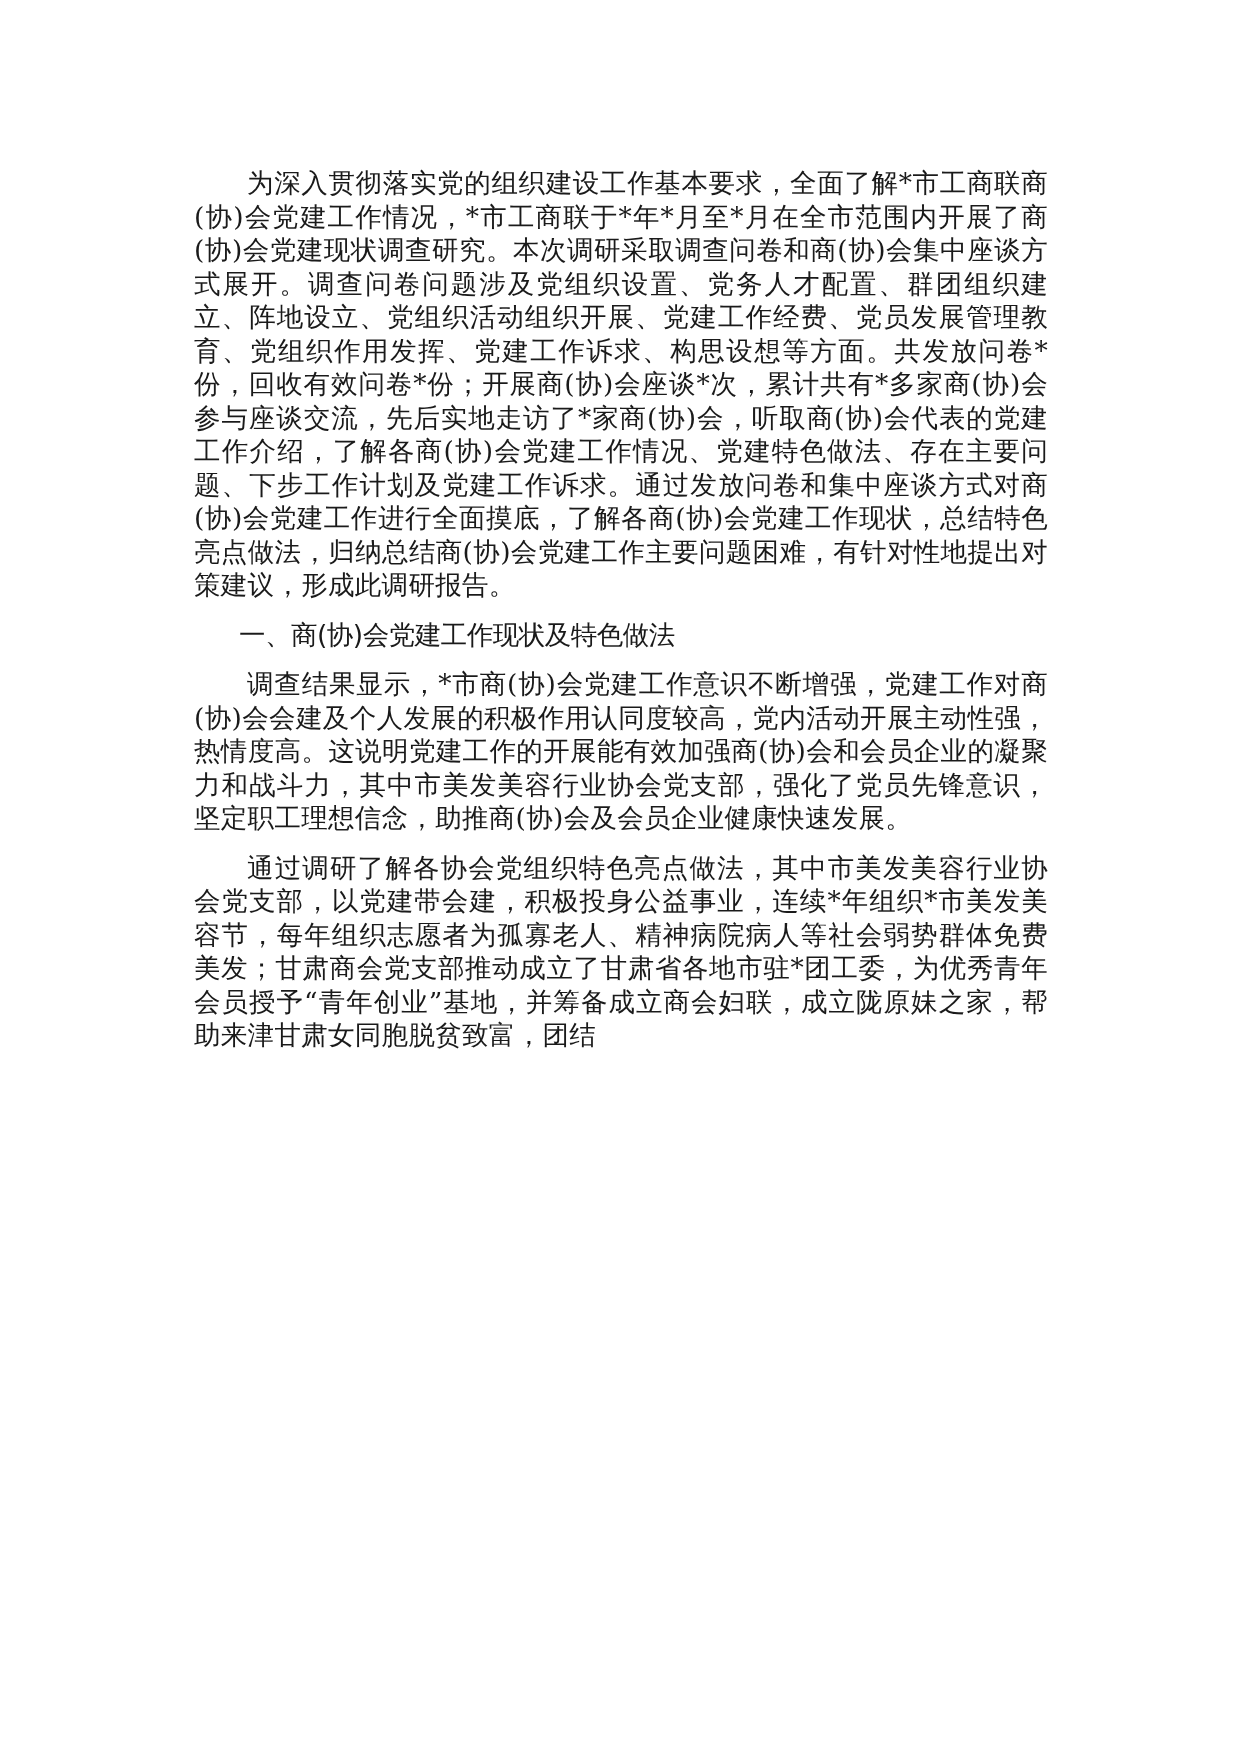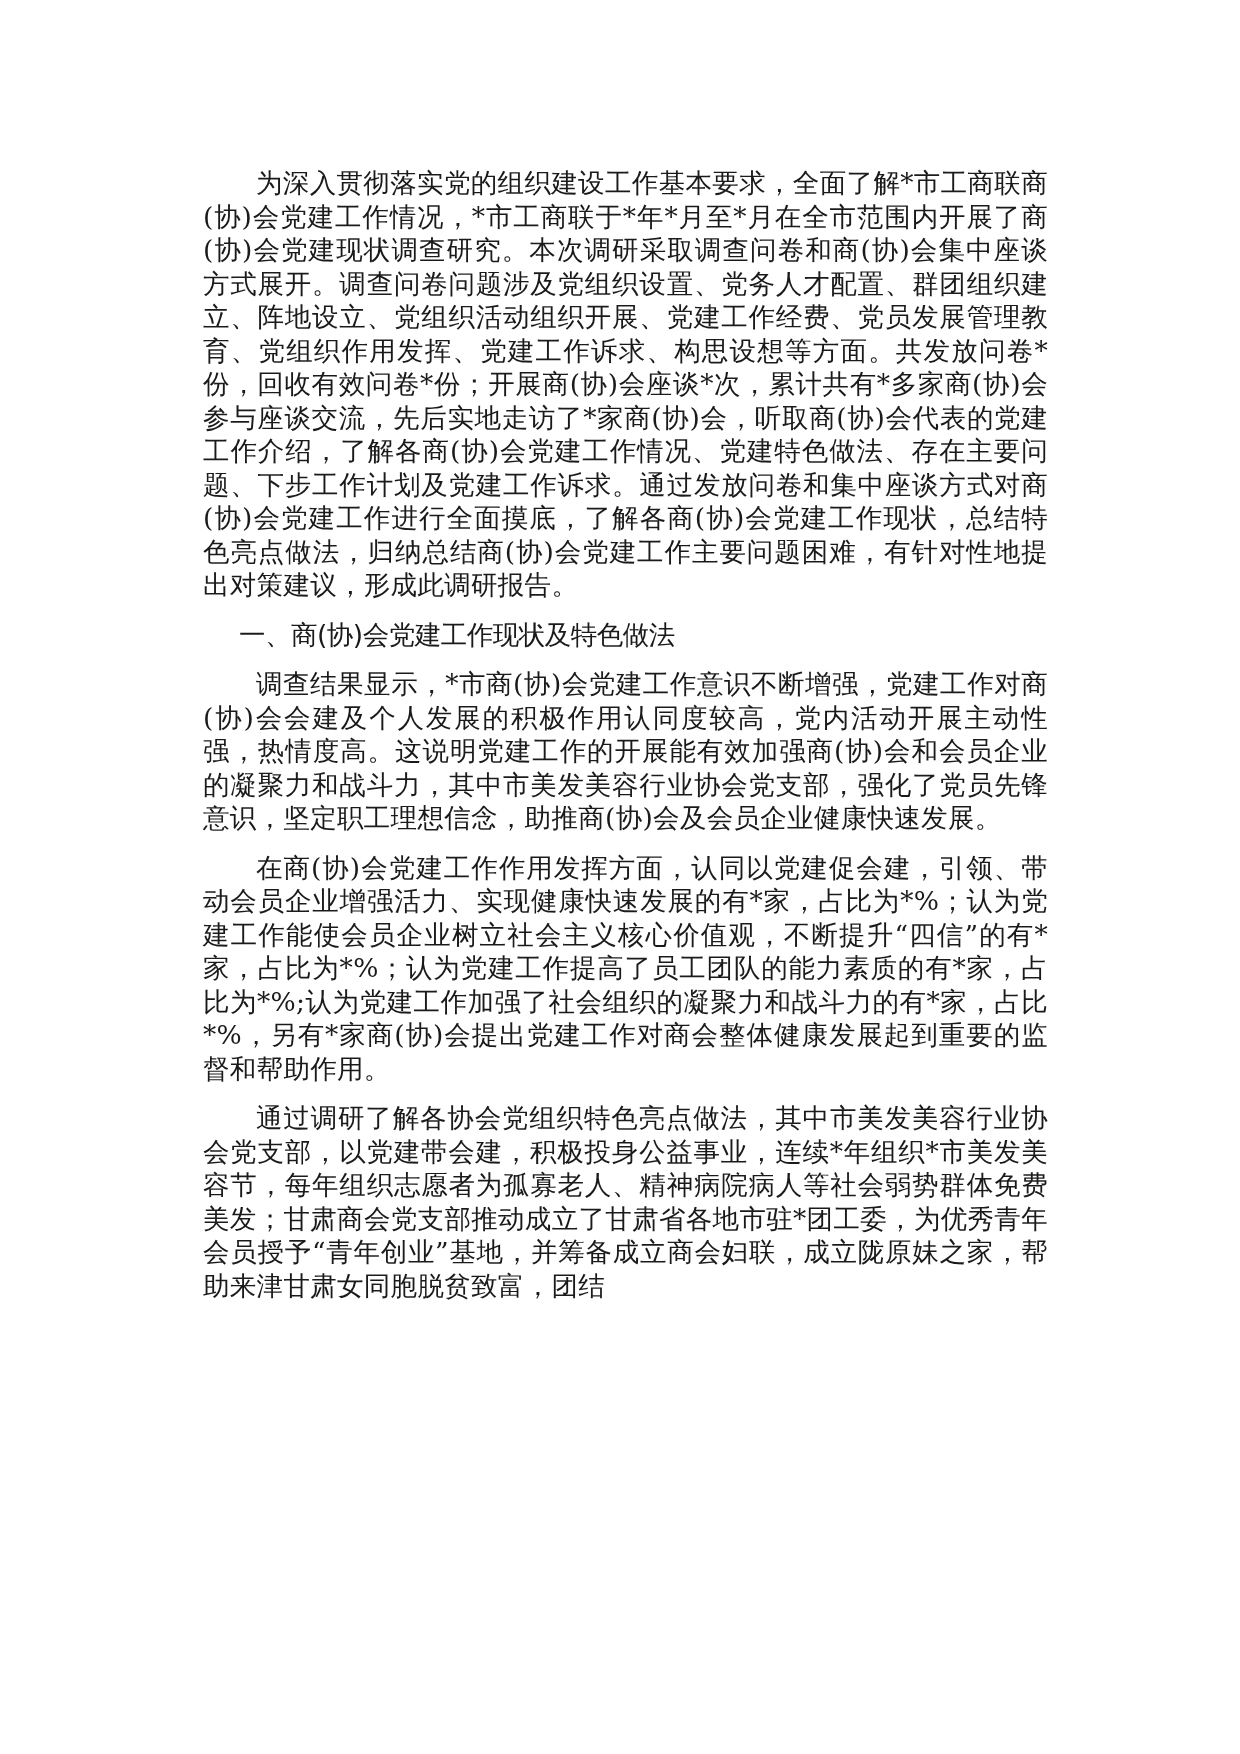--- a/index.html
+++ b/index.html
@@ -10,34 +10,33 @@
     top: 166px;
     width: 862px;
     font-family: "DejaVu Serif", "Liberation Serif", serif;
     color: #1a1a1a;
     font-size: 26.5px;
     line-height: 33.5px;
     text-align: justify;
     text-justify: inter-character;
   }
   .para {
-    margin: 0 0 16px 17px;
+    margin: 0 0 16px 8px;
     text-indent: 2em;
     letter-spacing: 0.3px;
   }
   .heading {
     margin: 0 0 16px 0;
     text-indent: 2em;
     font-family: "DejaVu Sans", "Liberation Sans", sans-serif;
     font-weight: normal;
     letter-spacing: -0.5px;
   }
 </style>
 </head>
 <body>
 
 <div class="page">
   <p class="para">为深入贯彻落实党的组织建设工作基本要求，全面了解*市工商联商(协)会党建工作情况，*市工商联于*年*月至*月在全市范围内开展了商(协)会党建现状调查研究。本次调研采取调查问卷和商(协)会集中座谈方式展开。调查问卷问题涉及党组织设置、党务人才配置、群团组织建立、阵地设立、党组织活动组织开展、党建工作经费、党员发展管理教育、党组织作用发挥、党建工作诉求、构思设想等方面。共发放问卷*份，回收有效问卷*份；开展商(协)会座谈*次，累计共有*多家商(协)会参与座谈交流，先后实地走访了*家商(协)会，听取商(协)会代表的党建工作介绍，了解各商(协)会党建工作情况、党建特色做法、存在主要问题、下步工作计划及党建工作诉求。通过发放问卷和集中座谈方式对商(协)会党建工作进行全面摸底，了解各商(协)会党建工作现状，总结特色亮点做法，归纳总结商(协)会党建工作主要问题困难，有针对性地提出对策建议，形成此调研报告。</p>
   <p class="heading">一、商(协)会党建工作现状及特色做法</p>
   <p class="para">调查结果显示，*市商(协)会党建工作意识不断增强，党建工作对商(协)会会建及个人发展的积极作用认同度较高，党内活动开展主动性强，热情度高。这说明党建工作的开展能有效加强商(协)会和会员企业的凝聚力和战斗力，其中市美发美容行业协会党支部，强化了党员先锋意识，坚定职工理想信念，助推商(协)会及会员企业健康快速发展。</p>
-  <p class="para">在商(协)会党建工作作用发挥方面，认同以党建促会建，引领、带动会员企业增强活力、实现健康快速发展的有*家，占比为*%；认为党建工作能使会员企业树立社会主义核心价值观，不断提升“四信”的有*家，占比为*%；认为党建工作提高了员工团队的能力素质的有*家，占比为*%;认为党建工作加强了社会组织的凝聚力和战斗力的有*家，占比*%，另有*家商(协)会提出党建工作对商会整体健康发展起到重要的监督和帮助作用。</p>
   <p class="para">通过调研了解各协会党组织特色亮点做法，其中市美发美容行业协会党支部，以党建带会建，积极投身公益事业，连续*年组织*市美发美容节，每年组织志愿者为孤寡老人、精神病院病人等社会弱势群体免费美发；甘肃商会党支部推动成立了甘肃省各地市驻*团工委，为优秀青年会员授予“青年创业”基地，并筹备成立商会妇联，成立陇原妹之家，帮助来津甘肃女同胞脱贫致富，团结</p>
 </div>
 
 </body></html>

